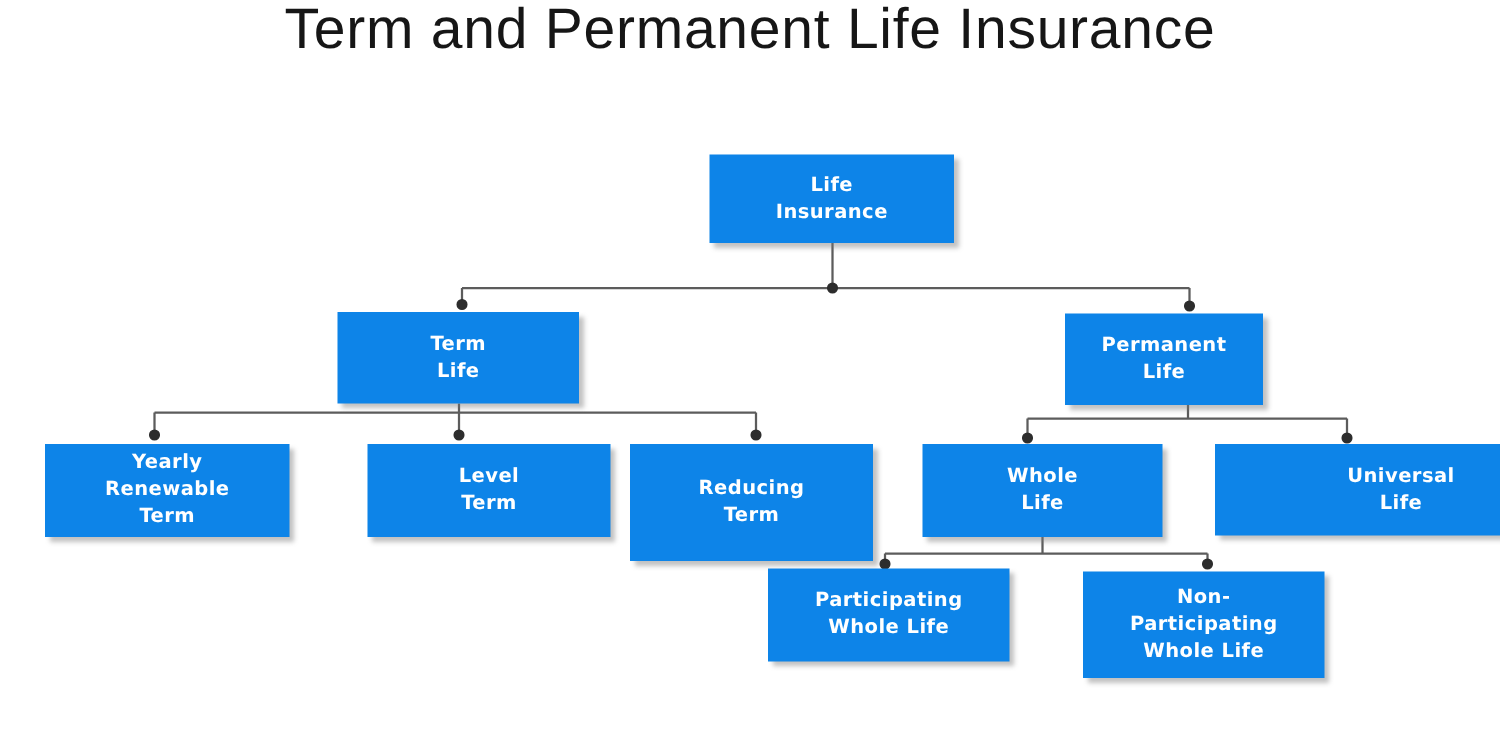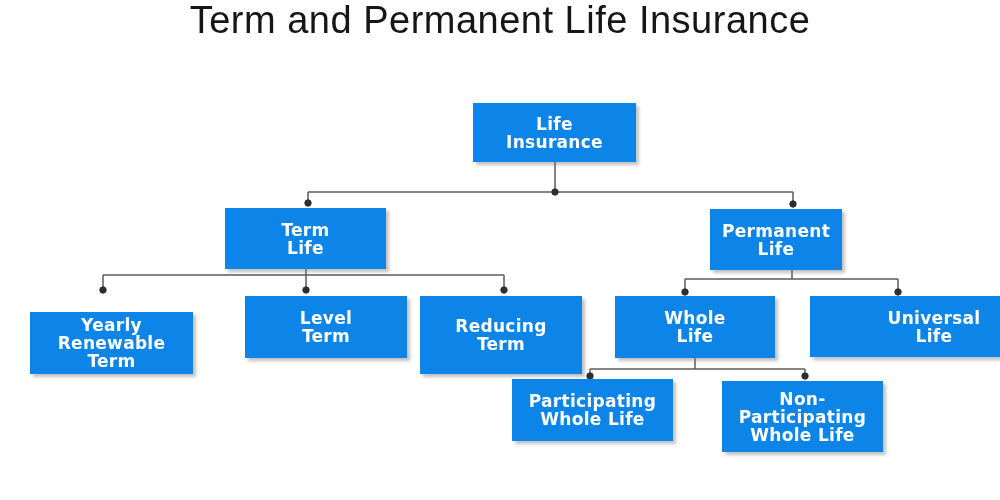--- a/index.html
+++ b/index.html
@@ -44,31 +44,31 @@
     stroke-width:1;
   }
   .node{
     position:absolute;
     background:var(--node-fill,#0d84e8);
     color:var(--node-text,#fff);
     display:flex;
     align-items:center;
     justify-content:center;
     text-align:center;
-    font-size:17px;
+    font-size:13px;
     font-weight:700;
     line-height:18px;
     letter-spacing:0.3px;
     white-space:pre-line;
     box-shadow:3px 3px 3px rgba(120,120,120,0.45);
   }
   .n-life       {left:473px;top:103px;width:163px;height:59px;}
   .n-term       {left:225px;top:208px;width:161px;height:61px;}
   .n-perm       {left:710px;top:209px;width:132px;height:61px;}
-  .n-yearly     {left:30px; top:312px;width:163px;height:62px;}
+  .n-yearly     {left:30px; top:296px;width:163px;height:62px;}
   .n-level      {left:225px;top:296px;width:162px;height:62px;margin-left:20px;}
   .n-reducing   {left:420px;top:296px;width:162px;height:78px;}
   .n-whole      {left:615px;top:296px;width:160px;height:62px;}
   .n-universal  {left:810px;top:296px;width:160px;height:61px;padding-left:44px;}
   .n-part       {left:512px;top:379px;width:161px;height:62px;}
   .n-nonpart    {left:722px;top:381px;width:161px;height:71px;}
 </style>
 </head>
 <body>
 

